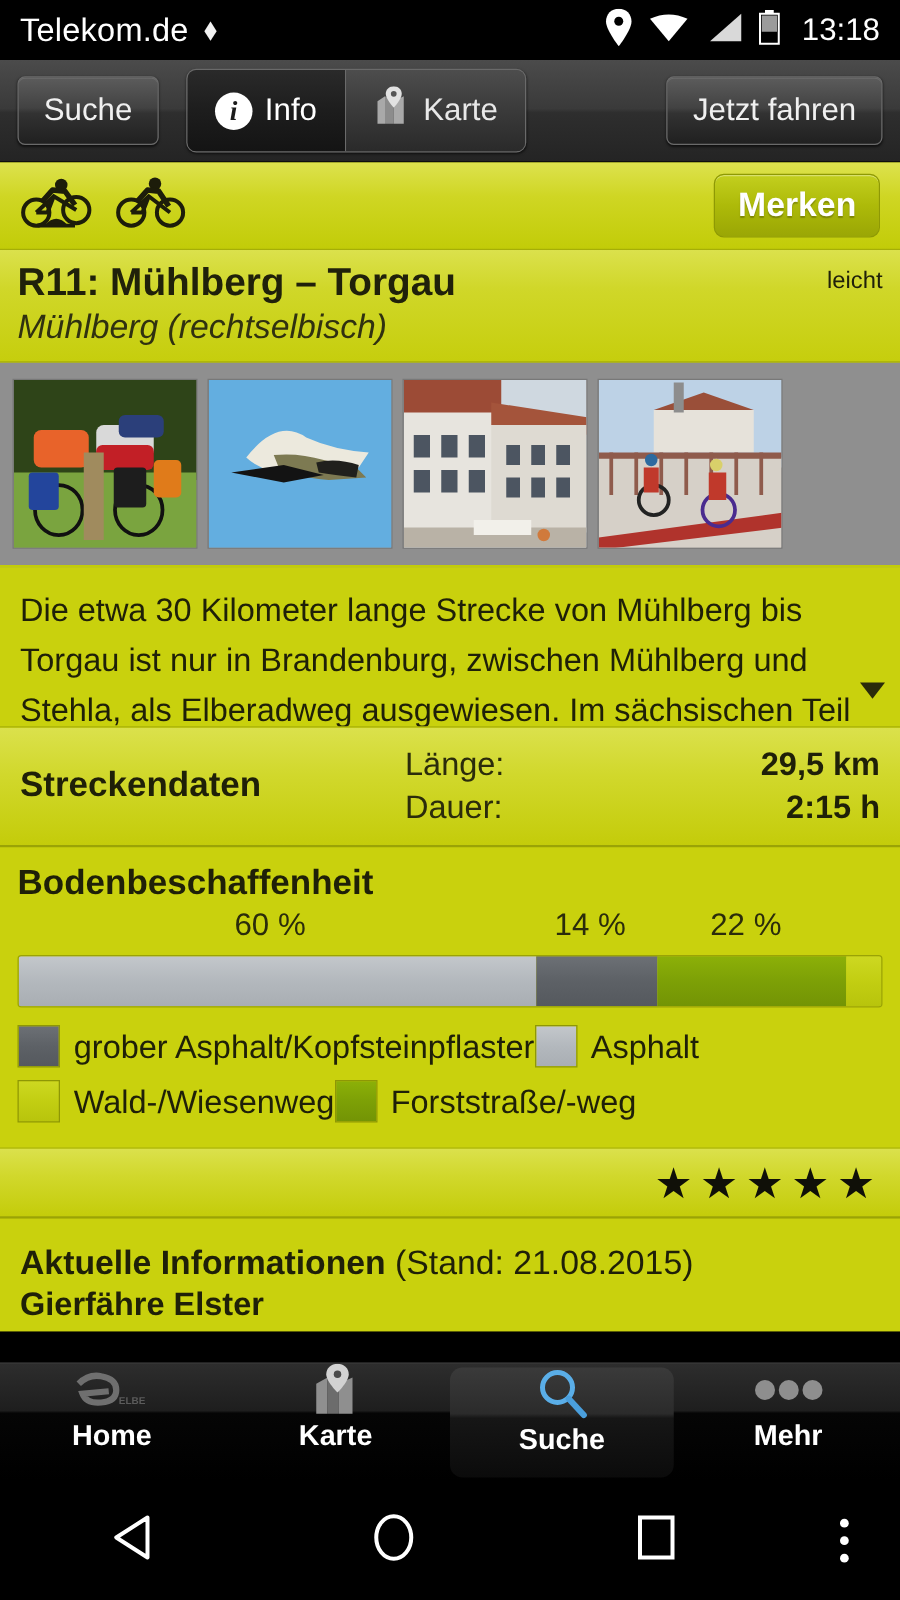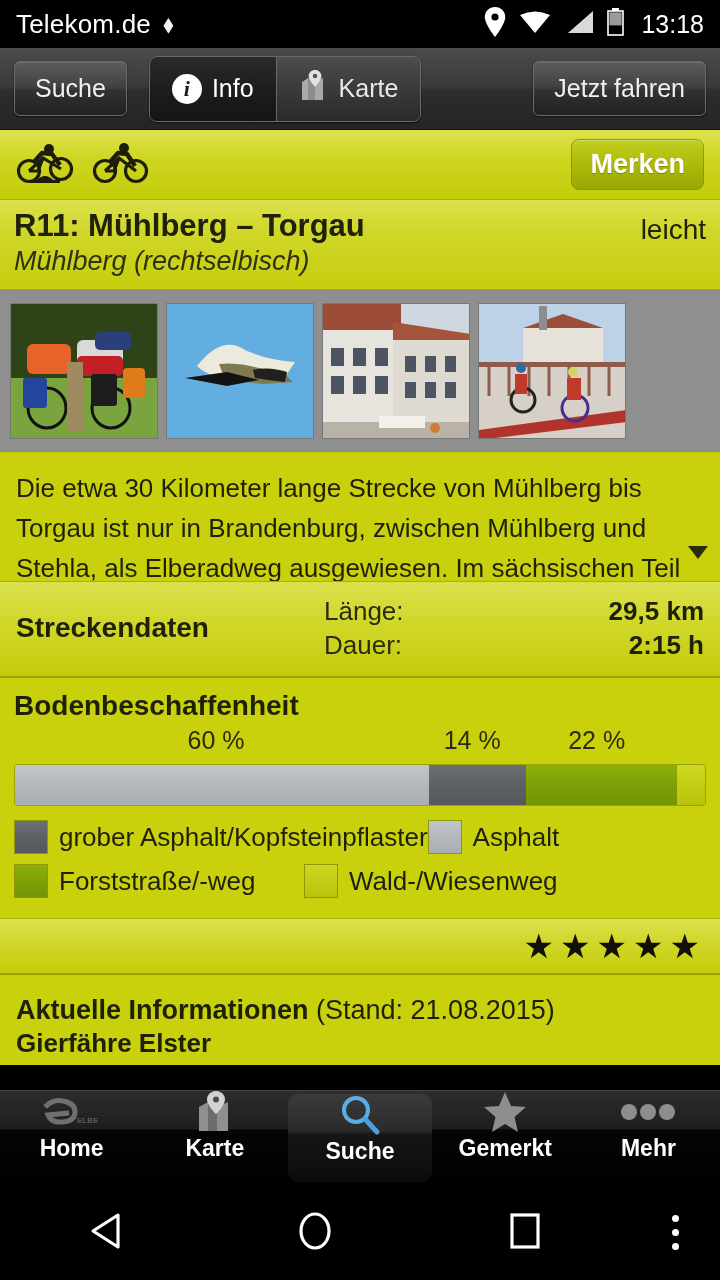--- a/index.html
+++ b/index.html
@@ -89,21 +89,21 @@
   .titleblock {
     background: linear-gradient(to bottom,#dbe14c 0%,#d0d729 35%,#c6ce0d 100%);
     padding: 8px 14px 12px 14px;
     border-bottom: 1px solid #a5ae07;
     position: relative;
   }
   .route-title { font-size: 31px; font-weight: bold; color: #20210a; }
   .route-sub { font-size: 27px; color: #303110; margin-top: 2px; font-style: italic; }
   .difficulty {
     position: absolute; right: 14px; top: 14px;
-    font-size: 28px; color: #20210a;
+    font-size: 19px; color: #20210a;
   }
 
   
   .photostrip {
     height: 164px; background: #8f8f8f;
     display: flex; align-items: center; gap: 8px; padding: 0 10px;
     border-bottom: 2px solid #c2cc08;
     overflow: hidden;
   }
   .thumb {
@@ -439,27 +439,27 @@
           <div class="legitem">
             <span class="swatch seg-grob"></span>
             <span class="legtext">grober Asphalt/Kopfsteinpflaster</span>
           </div>
           <div class="legitem" style="width:200px">
             <span class="swatch seg-asp"></span>
             <span class="legtext">Asphalt</span>
           </div>
         </div>
         <div class="legrow">
+          <div class="legitem">
+            <span class="swatch seg-wald"></span>
+            <span class="legtext">Wald-/Wiesenweg</span>
+          </div>
           <div class="legitem" style="width:290px">
             <span class="swatch seg-forst"></span>
             <span class="legtext">Forststraße/-weg</span>
-          </div>
-          <div class="legitem">
-            <span class="swatch seg-wald"></span>
-            <span class="legtext">Wald-/Wiesenweg</span>
           </div>
         </div>
       </div>
     </div>
 
     <div class="ratingbar">
       <span class="stars">★★★★★</span>
     </div>
 
     <div class="aktuell">
@@ -498,28 +498,20 @@
     <div class="tab active">
       <span class="tab-icon">
         <svg width="42" height="42" viewBox="0 0 42 42">
           <circle cx="17" cy="16" r="12" fill="none" stroke="#5aaee8" stroke-width="4"></circle>
           <line x1="26" y1="25" x2="38" y2="38" stroke="#4a9fdd" stroke-width="5" stroke-linecap="round"></line>
         </svg>
       </span>
       <span>Suche</span>
     </div>
 
-    <div class="tab">
-      <span class="tab-icon">
-        <svg width="44" height="42" viewBox="0 0 44 42">
-          <path d="M22 1 L28 15 L43 16 L31.5 26 L35 41 L22 33 L9 41 L12.5 26 L1 16 L16 15 Z" fill="#8e8e8e"></path>
-        </svg>
-      </span>
-      <span>Gemerkt</span>
-    </div>
 
     <div class="tab">
       <span class="tab-icon">
         <svg width="56" height="20" viewBox="0 0 56 20">
           <circle cx="9" cy="10" r="8" fill="#8e8e8e"></circle>
           <circle cx="28" cy="10" r="8" fill="#8e8e8e"></circle>
           <circle cx="47" cy="10" r="8" fill="#8e8e8e"></circle>
         </svg>
       </span>
       <span>Mehr</span>

